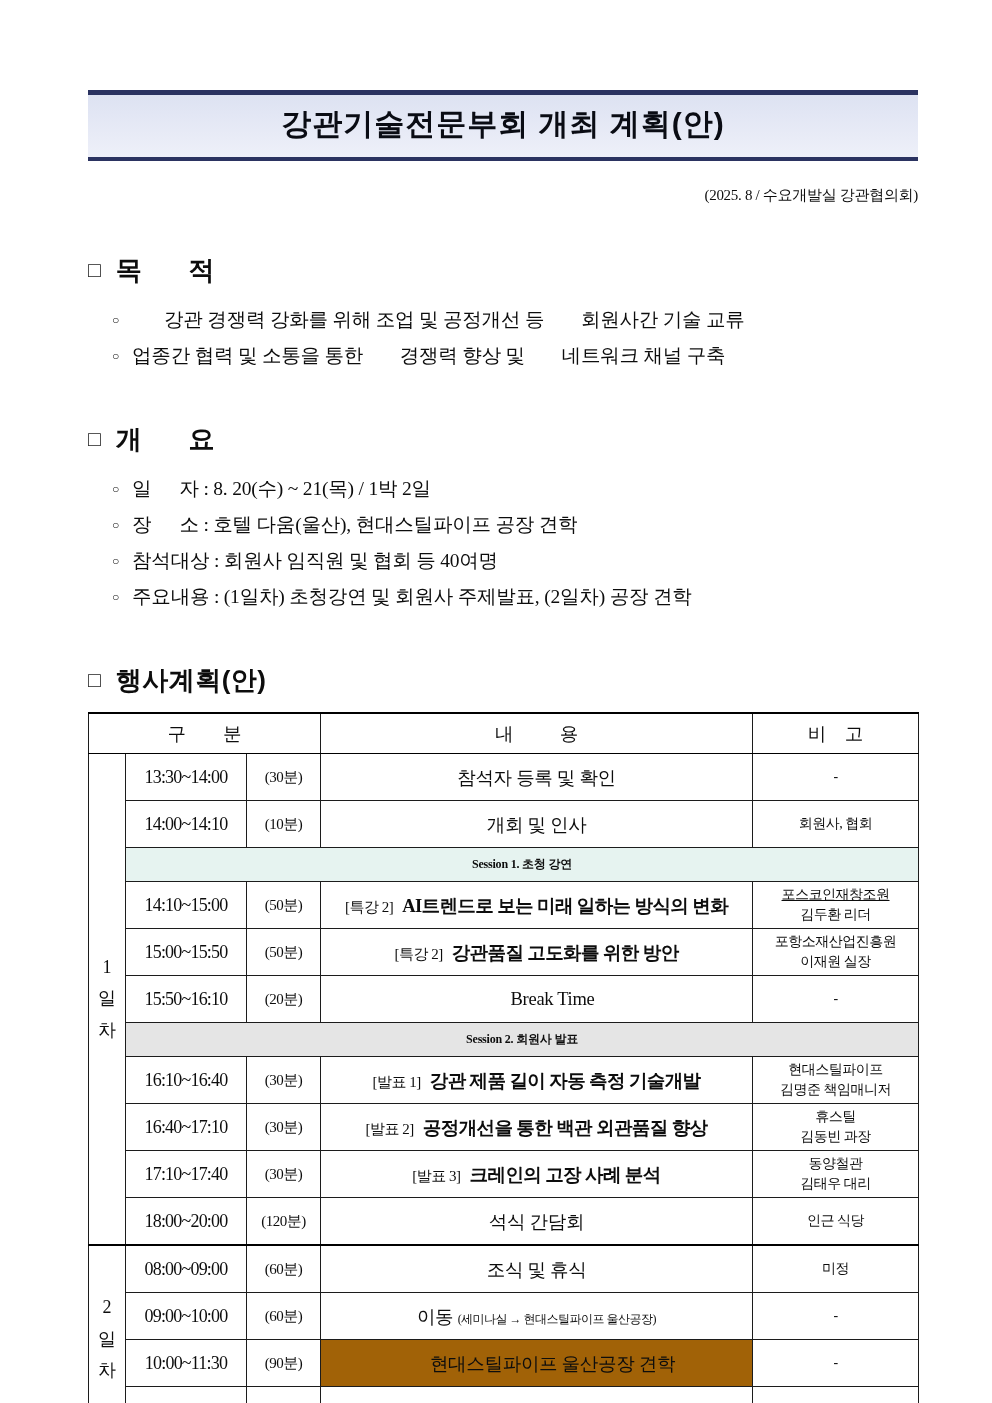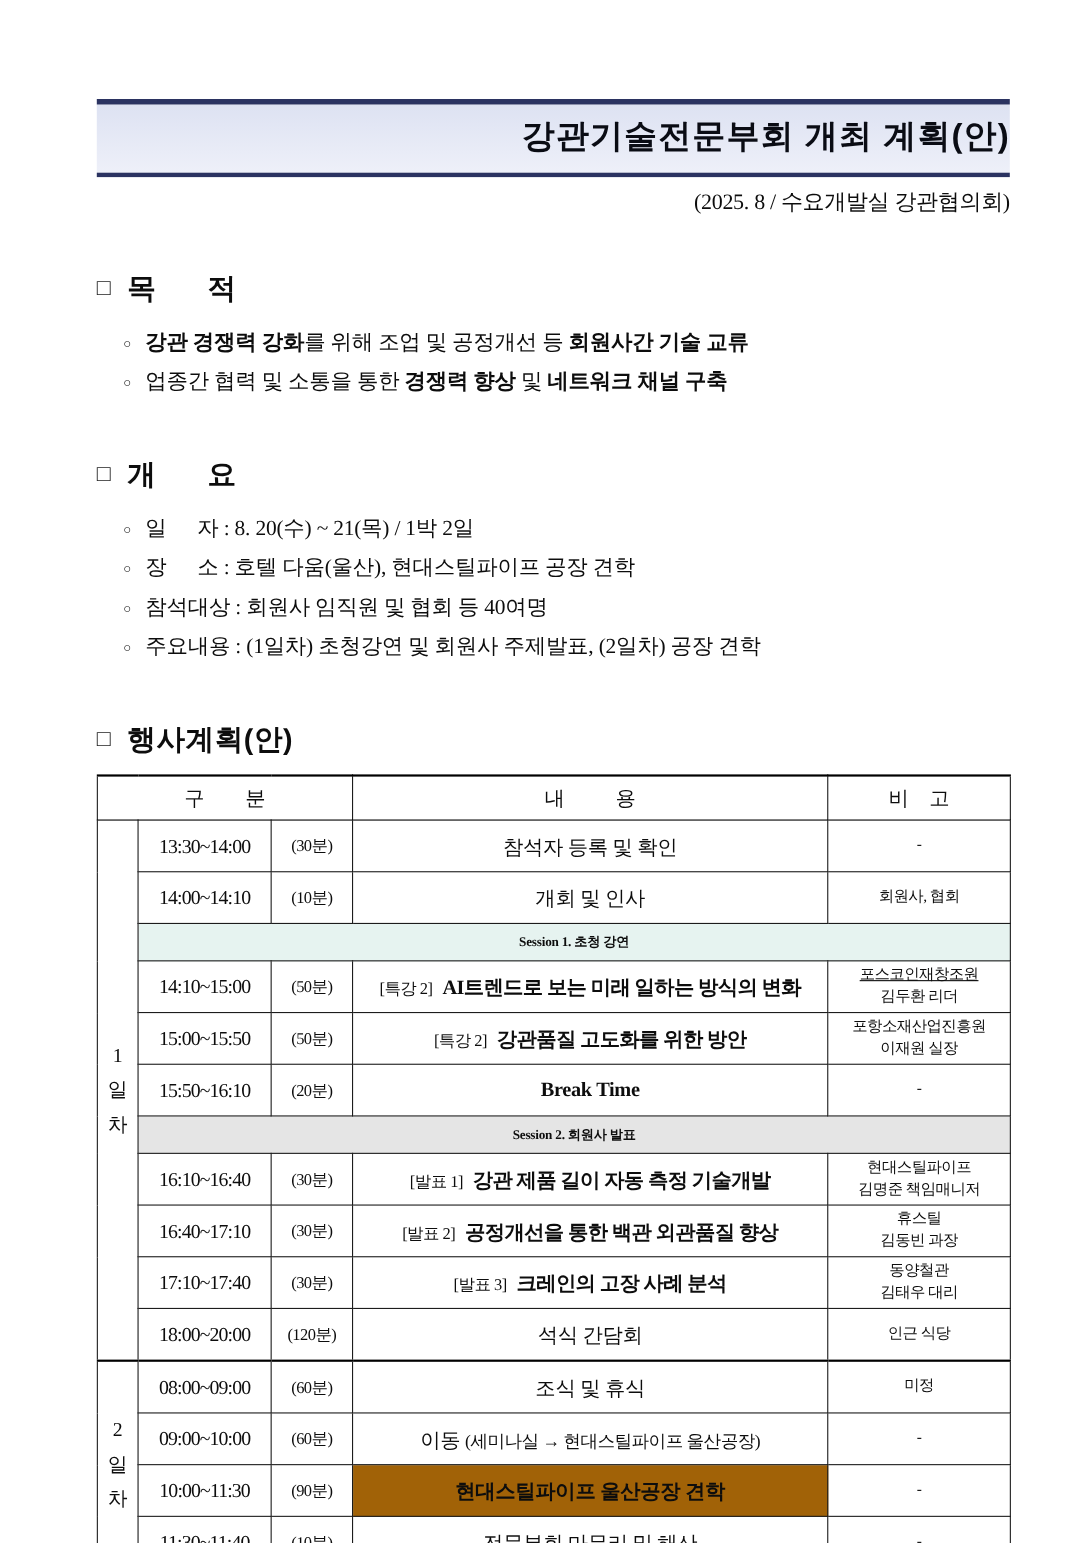--- a/index.html
+++ b/index.html
@@ -1,53 +1,53 @@
 <!DOCTYPE html>
 <html lang="ko"><head>
 <meta charset="utf-8">
 <style>
   html,body{margin:0;padding:0;background:#ffffff;}
   body{width:992px;height:1403px;font-family:"Liberation Serif","DejaVu Serif",serif;color:#0d0d0d;overflow:hidden;}
   .page{box-sizing:border-box;width:992px;padding:90px 74px 30px 88px;}
 
   
   .banner{border-top:5px solid #2b3361;border-bottom:4px solid #2b3361;
-          background:linear-gradient(#dde2f2,#eef0f9);text-align:right;padding:9px 0 12px;}
+          background:linear-gradient(#dde2f2,#eef0f9);text-align:center;padding:9px 0 12px;}
   .banner-title{font-family:"Liberation Sans","DejaVu Sans",sans-serif;font-weight:bold;
                 font-size:30px;letter-spacing:1px;color:#0a0c14;}
-  .subtitle{text-align:right;font-size:20px;margin-top:9px;letter-spacing:-0.3px;}
+  .subtitle{text-align:right;font-size:15px;margin-top:25px;letter-spacing:-0.3px;}
 
   
   .sec{display:flex;align-items:center;gap:15px;margin-top:48px;
        font-family:"Liberation Sans","DejaVu Sans",sans-serif;}
   .sec .marker{font-size:21px;line-height:1;position:relative;top:-1px;color:#222;font-weight:normal;}
   .sec .sec-title{font-size:26px;font-weight:bold;letter-spacing:0.5px;white-space:pre;}
 
   
   .bullets{margin:14px 0 0 24px;}
   .bullet{display:flex;align-items:flex-start;gap:13px;font-size:19.5px;line-height:36px;
           letter-spacing:-0.2px;white-space:pre-wrap;}
   .bullet .dot{font-size:12px;line-height:36px;flex:0 0 auto;}
-  .b{font-weight:bold;}
+  .b{font-weight:normal;margin-left:32px;}
 
   
   table.schedule{width:830px;margin-top:14px;border-collapse:collapse;table-layout:fixed;
                  border-left:1.3px solid #111;border-right:1.3px solid #111;
                  border-top:2.6px solid #000;border-bottom:2.6px solid #000;}
   col.c-day{width:37px;} col.c-time{width:121px;} col.c-dur{width:74px;}
   col.c-content{width:432px;} col.c-note{width:166px;}
   .schedule td{border:1px solid #1c1c1c;text-align:center;vertical-align:middle;padding:3px 2px;}
   .schedule thead td{font-size:18.5px;white-space:pre;height:33px;border-bottom:1.7px solid #000;}
   .time-cell{font-size:18px;letter-spacing:-0.8px;height:40px;}
   .dur-cell{font-size:15px;letter-spacing:-0.5px;}
   .content-cell{font-size:18.5px;letter-spacing:-0.3px;}
   .content-left{text-align:left;padding-left:9px;}
   .tag{font-size:15px;margin-right:9px;letter-spacing:-0.5px;}
   .title{font-weight:bold;font-size:18.5px;letter-spacing:-0.6px;}
-  .sub{font-size:16px;letter-spacing:-0.5px;}
+  .sub{font-size:12px;letter-spacing:-0.5px;}
   .note-cell{font-size:14px;line-height:1.4;letter-spacing:-0.5px;}
   .session-cell{font-weight:bold;font-size:12px;height:27px;letter-spacing:-0.2px;}
   .session1{background:#e6f3f0;}
   .session2{background:#e5e5e5;}
   .hl{background:#a16207;font-weight:bold;}
   .day-cell{white-space:pre-line;font-size:18px;line-height:1.75;background:#fff;}
   tr.day-break td{border-top:2.6px solid #000;}
   .u{text-decoration:underline;}
 </style>
 </head>

